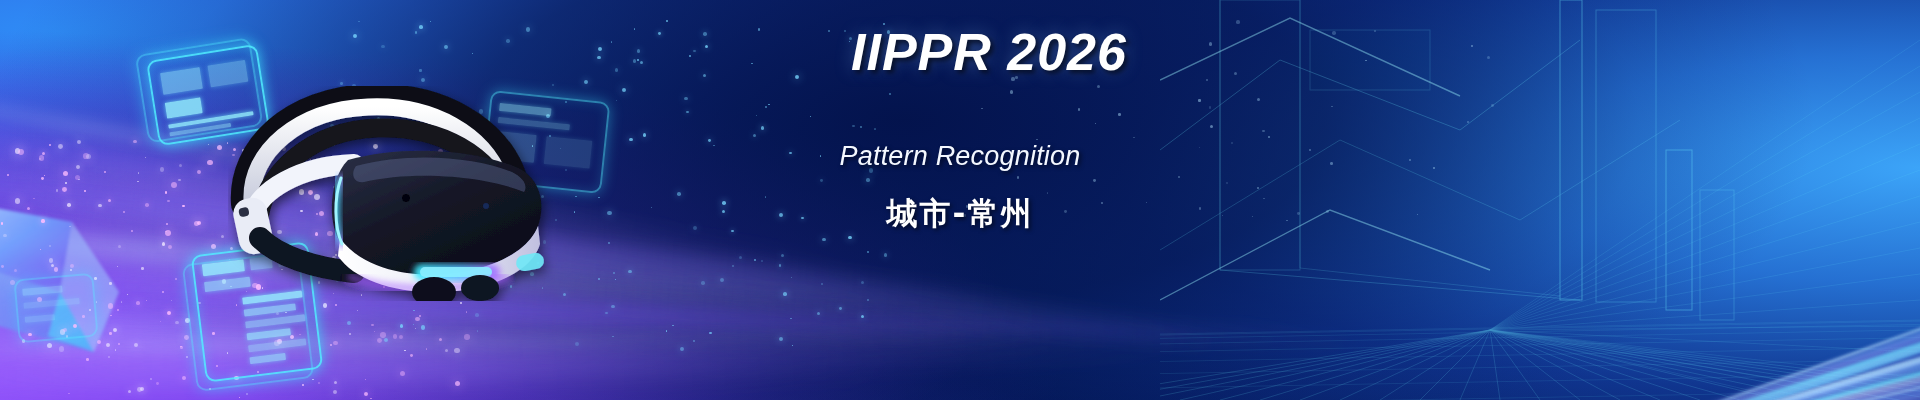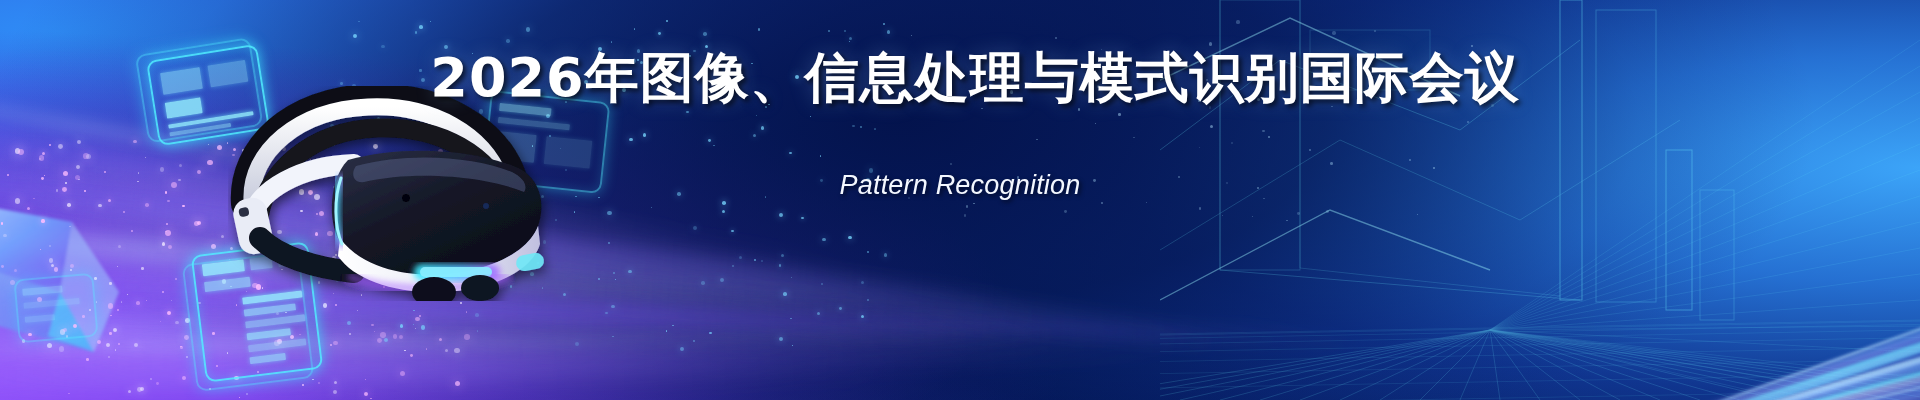--- a/index.html
+++ b/index.html
@@ -866,20 +866,21 @@
       <circle cx="258" cy="120" r="3" fill="#1b2f66" opacity=".8"></circle>
 
       <path d="M120,190 C160,206 230,208 280,190" fill="none" stroke="#a45cff" stroke-width="8" opacity=".5" filter="url(#vgl)"></path>
 
       <ellipse cx="206" cy="206" rx="22" ry="15" fill="#0d0f1b"></ellipse>
       <ellipse cx="252" cy="202" rx="19" ry="13" fill="#101320"></ellipse>
     </g>
   </svg>
 
   <div class="content">
-    <div class="cn-title">2026年图像、信息处理与模式识别国际会议</div>
+    <div class="acronym">IIPPR 2026</div>
     <div class="en-title">
       <br>
       <span>Pattern Recognition</span>
     </div>
+    <div class="city">城市-常州</div>
   </div>
 
 </div>
 
 </body></html>

